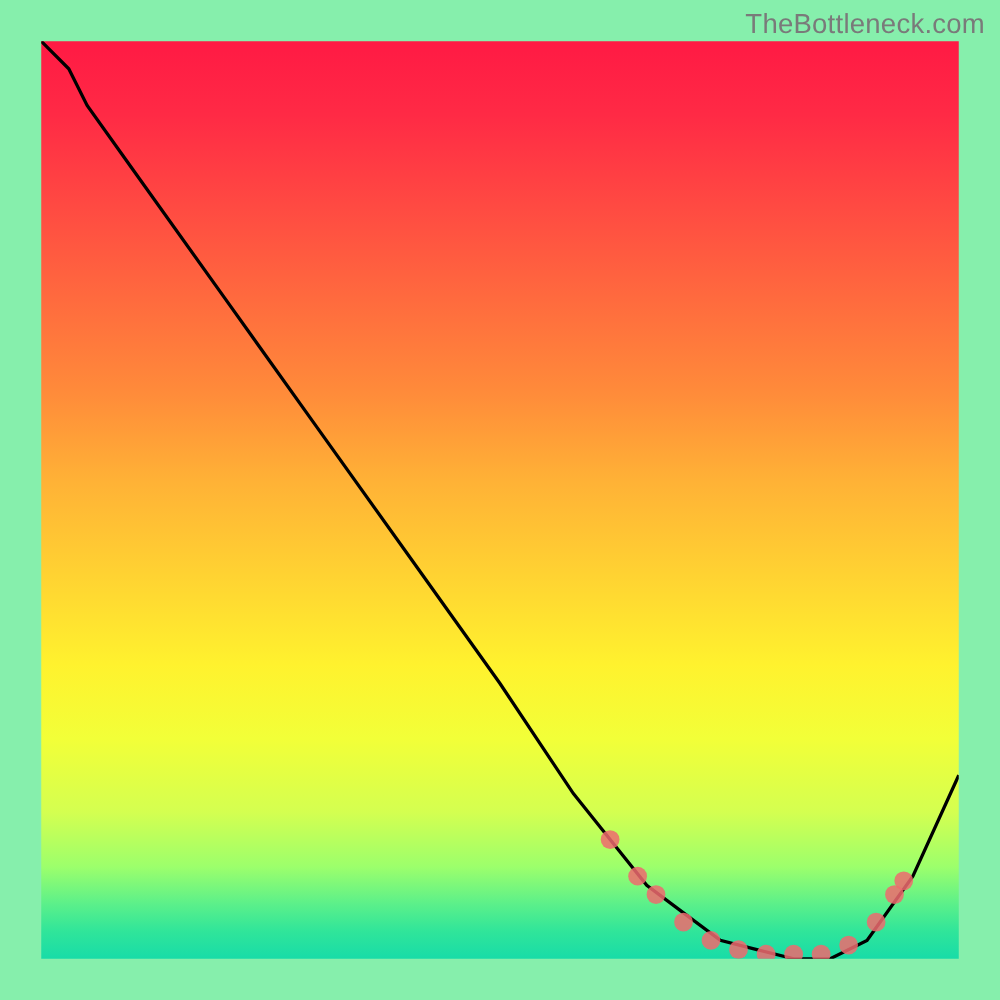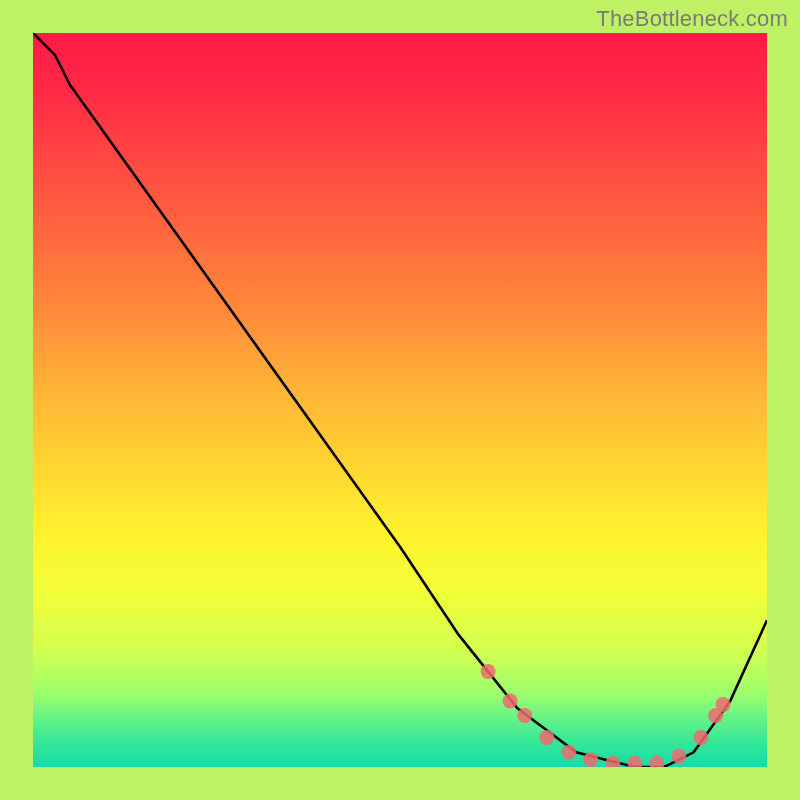--- a/index.html
+++ b/index.html
@@ -8,21 +8,21 @@
     width: 800px;
     height: 800px;
     background: #000;
     overflow: hidden;
     font-family: Arial, Helvetica, sans-serif;
   }
   .frame {
     position: relative;
     width: 800px;
     height: 800px;
-    background: #bef264;
+    background: #86efac;
   }
   .plot-area {
     position: absolute;
     left: 33px;
     top: 33px;
     width: 734px;
     height: 734px;
     
     background: linear-gradient(to bottom,
       #ff1a44 0%,

